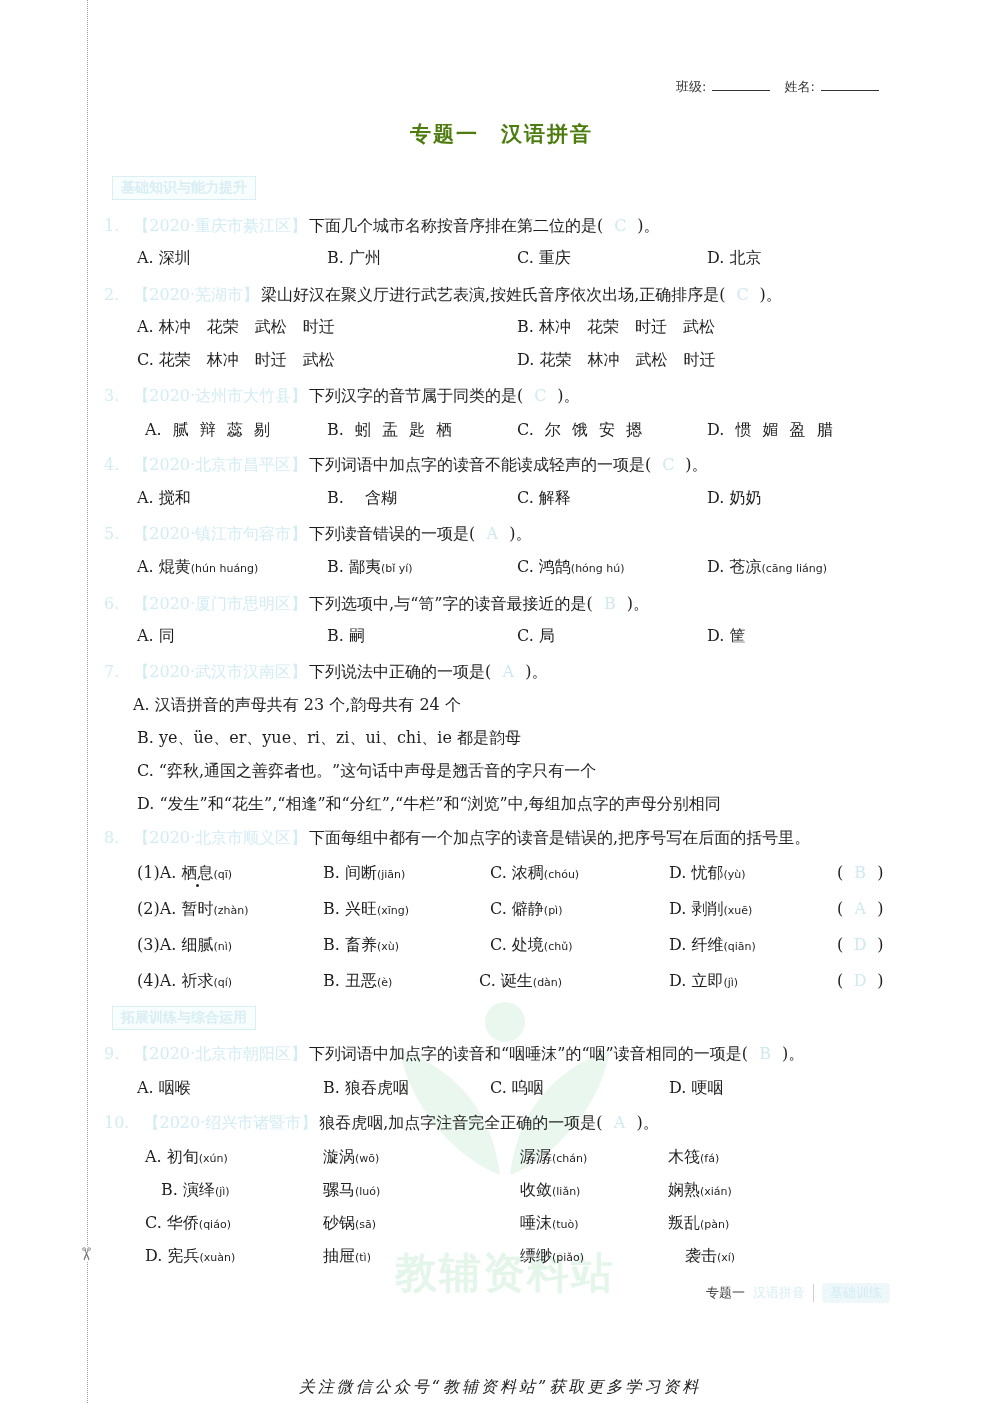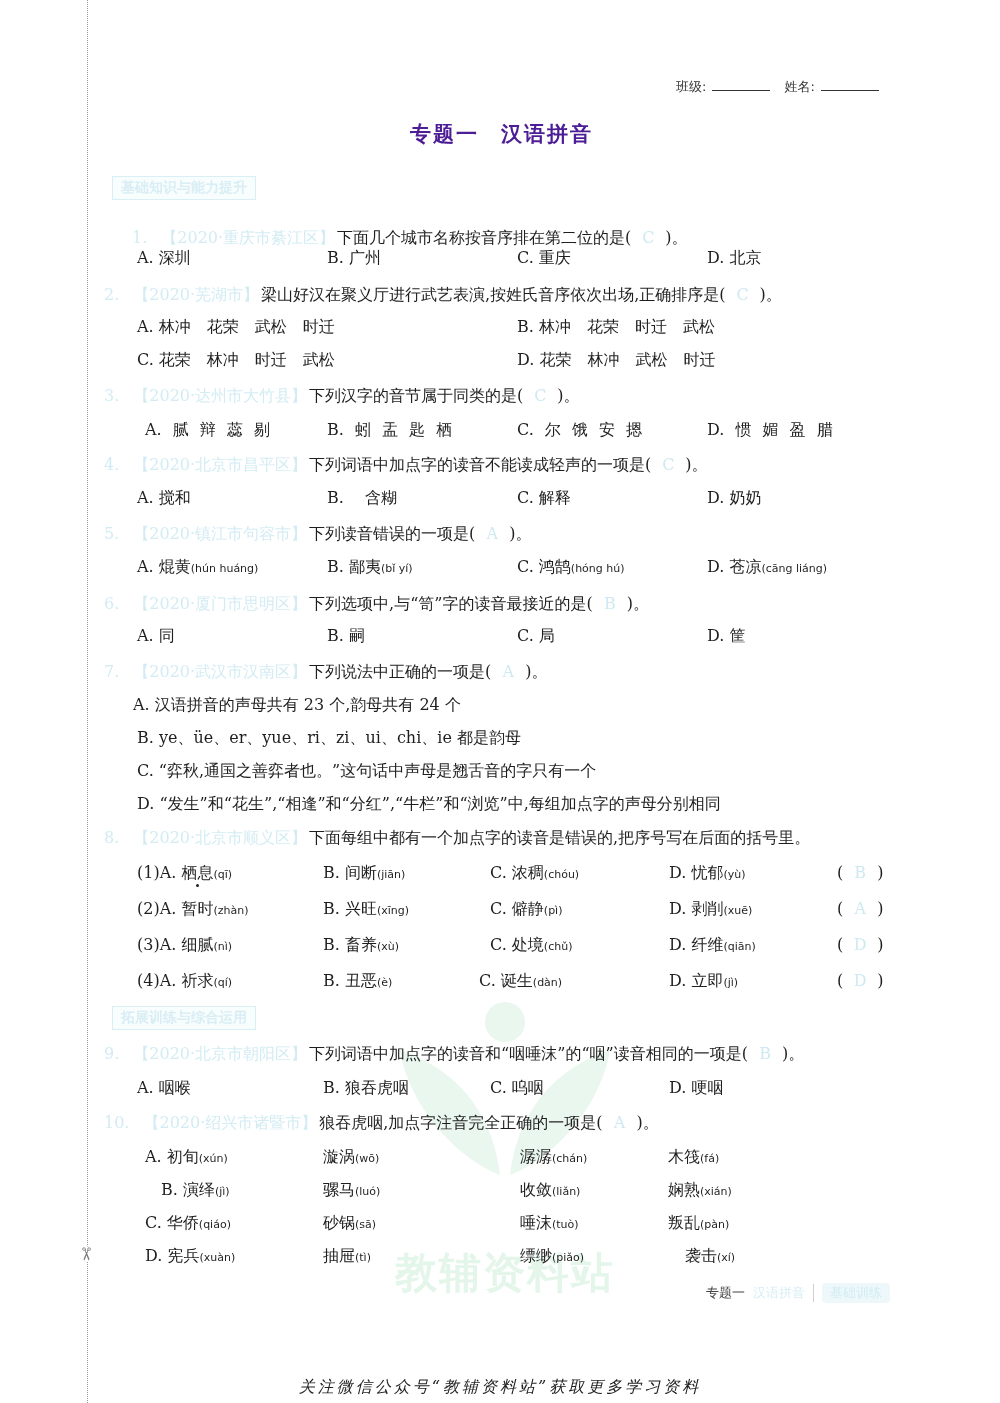--- a/index.html
+++ b/index.html
@@ -16,21 +16,21 @@
     background: #fff; line-height: 20px; transform: rotate(90deg);
     font-family: "DejaVu Sans", sans-serif;
   }
   .head-fields {
     position: absolute; top: 78px; left: 676px; font-size: 13px; color: #333;
     font-family: "DejaVu Sans", sans-serif; display: flex; gap: 14px;
   }
   .head-fields .blank { display: inline-block; width: 58px; border-bottom: 1px solid #333; margin-left: 6px; }
   .title {
     position: absolute; top: 120px; left: 410px; font-size: 21px; font-weight: bold;
-    color: #4c1d95; letter-spacing: 2px; font-family: "DejaVu Sans", sans-serif;
+    color: #4d7c0f; letter-spacing: 2px; font-family: "DejaVu Sans", sans-serif;
   }
   .title span + span { margin-left: 22px; }
   .section-tag {
     position: absolute; left: 112px; font-size: 14px; color: #d8eef4; font-weight: bold;
     border: 1px solid #d9eef5; padding: 2px 8px; font-family: "DejaVu Sans", sans-serif;
     background: #f8fdfe;
   }
   .q-line {
     position: absolute; left: 104px; font-size: 16px; white-space: nowrap;
   }
@@ -84,21 +84,21 @@
   <span><span>班级:</span><span class="blank"></span></span>
   <span><span>姓名:</span><span class="blank"></span></span>
 </div>
 
 <div class="title">
   <span>专题一</span><span>汉语拼音</span>
 </div>
 
 <div class="section-tag" style="top:176px;">基础知识与能力提升</div>
 
-<div class="q-line" style="top:228px;margin-left:28px;">
+<div class="q-line" style="top:216px;">
   <span class="q-num">1.</span><span class="q-src">【2020·重庆市綦江区】</span><span>下面几个城市名称按音序排在第二位的是(</span><span class="ans">C</span><span>)。</span>
 </div>
 <div class="opt-row" style="top:248px; left:137px;">
   <span class="opt" style="left:0">A. 深圳</span>
   <span class="opt" style="left:190px">B. 广州</span>
   <span class="opt" style="left:380px">C. 重庆</span>
   <span class="opt" style="left:570px">D. 北京</span>
 </div>
 
 <div class="q-line" style="top:285px;">

